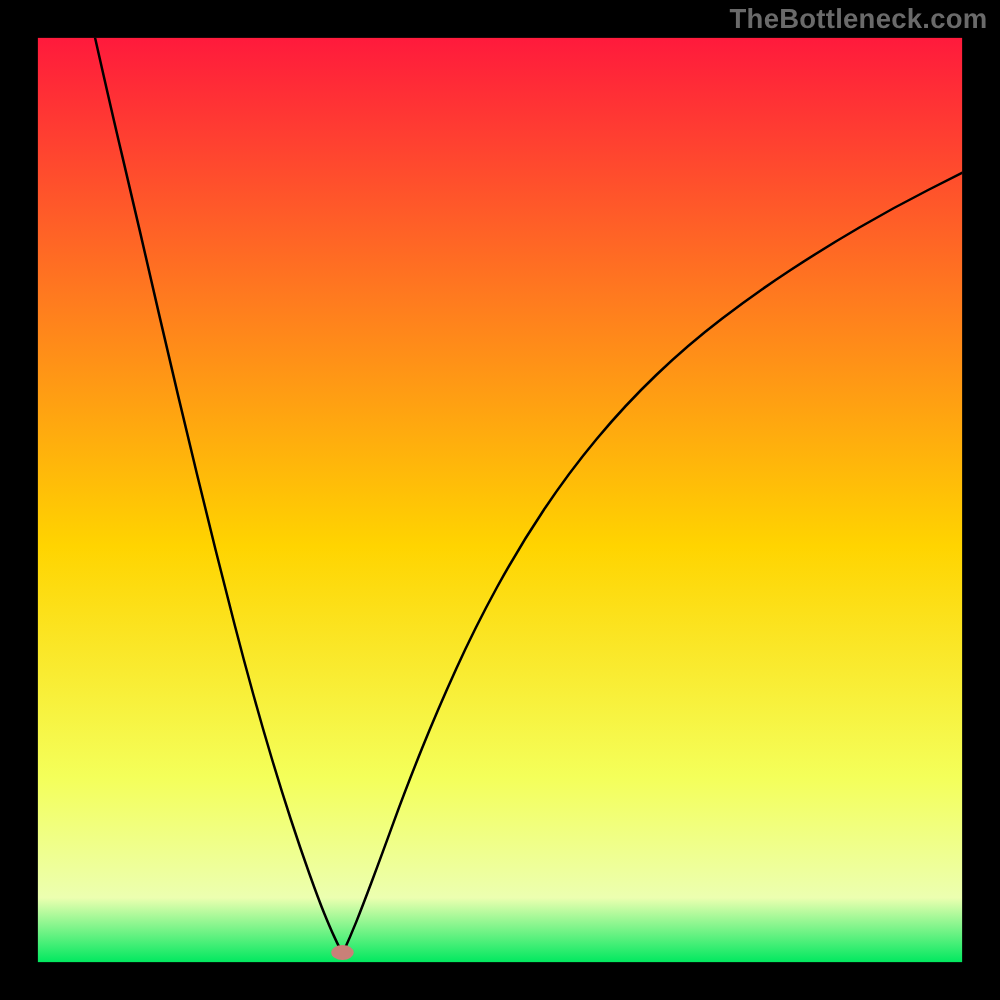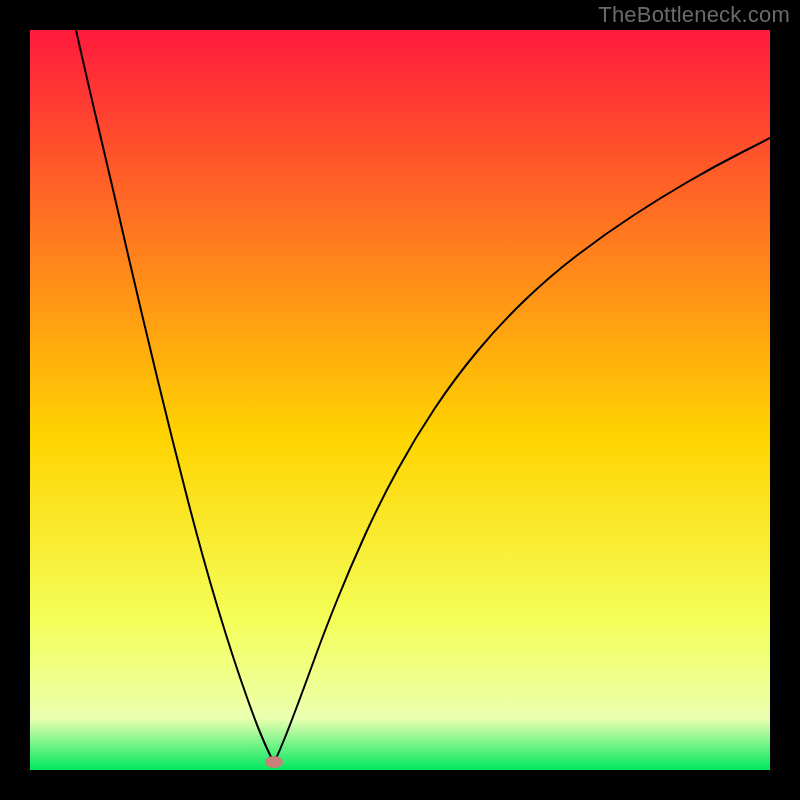--- a/index.html
+++ b/index.html
@@ -24,21 +24,21 @@
     width: 740px;
     height: 740px;
     overflow: hidden;
   }
   .watermark {
     position: absolute;
     top: 2px;
     right: 10px;
     color: #6a6a6a;
     font-size: 22px;
-    font-weight: 400;
+    font-weight: 700;
     letter-spacing: 0.2px;
     z-index: 20;
   }
   svg { display: block; }
 </style>
 </head>
 <body>
 
 <div class="frame">
   <div class="watermark">TheBottleneck.com</div>

